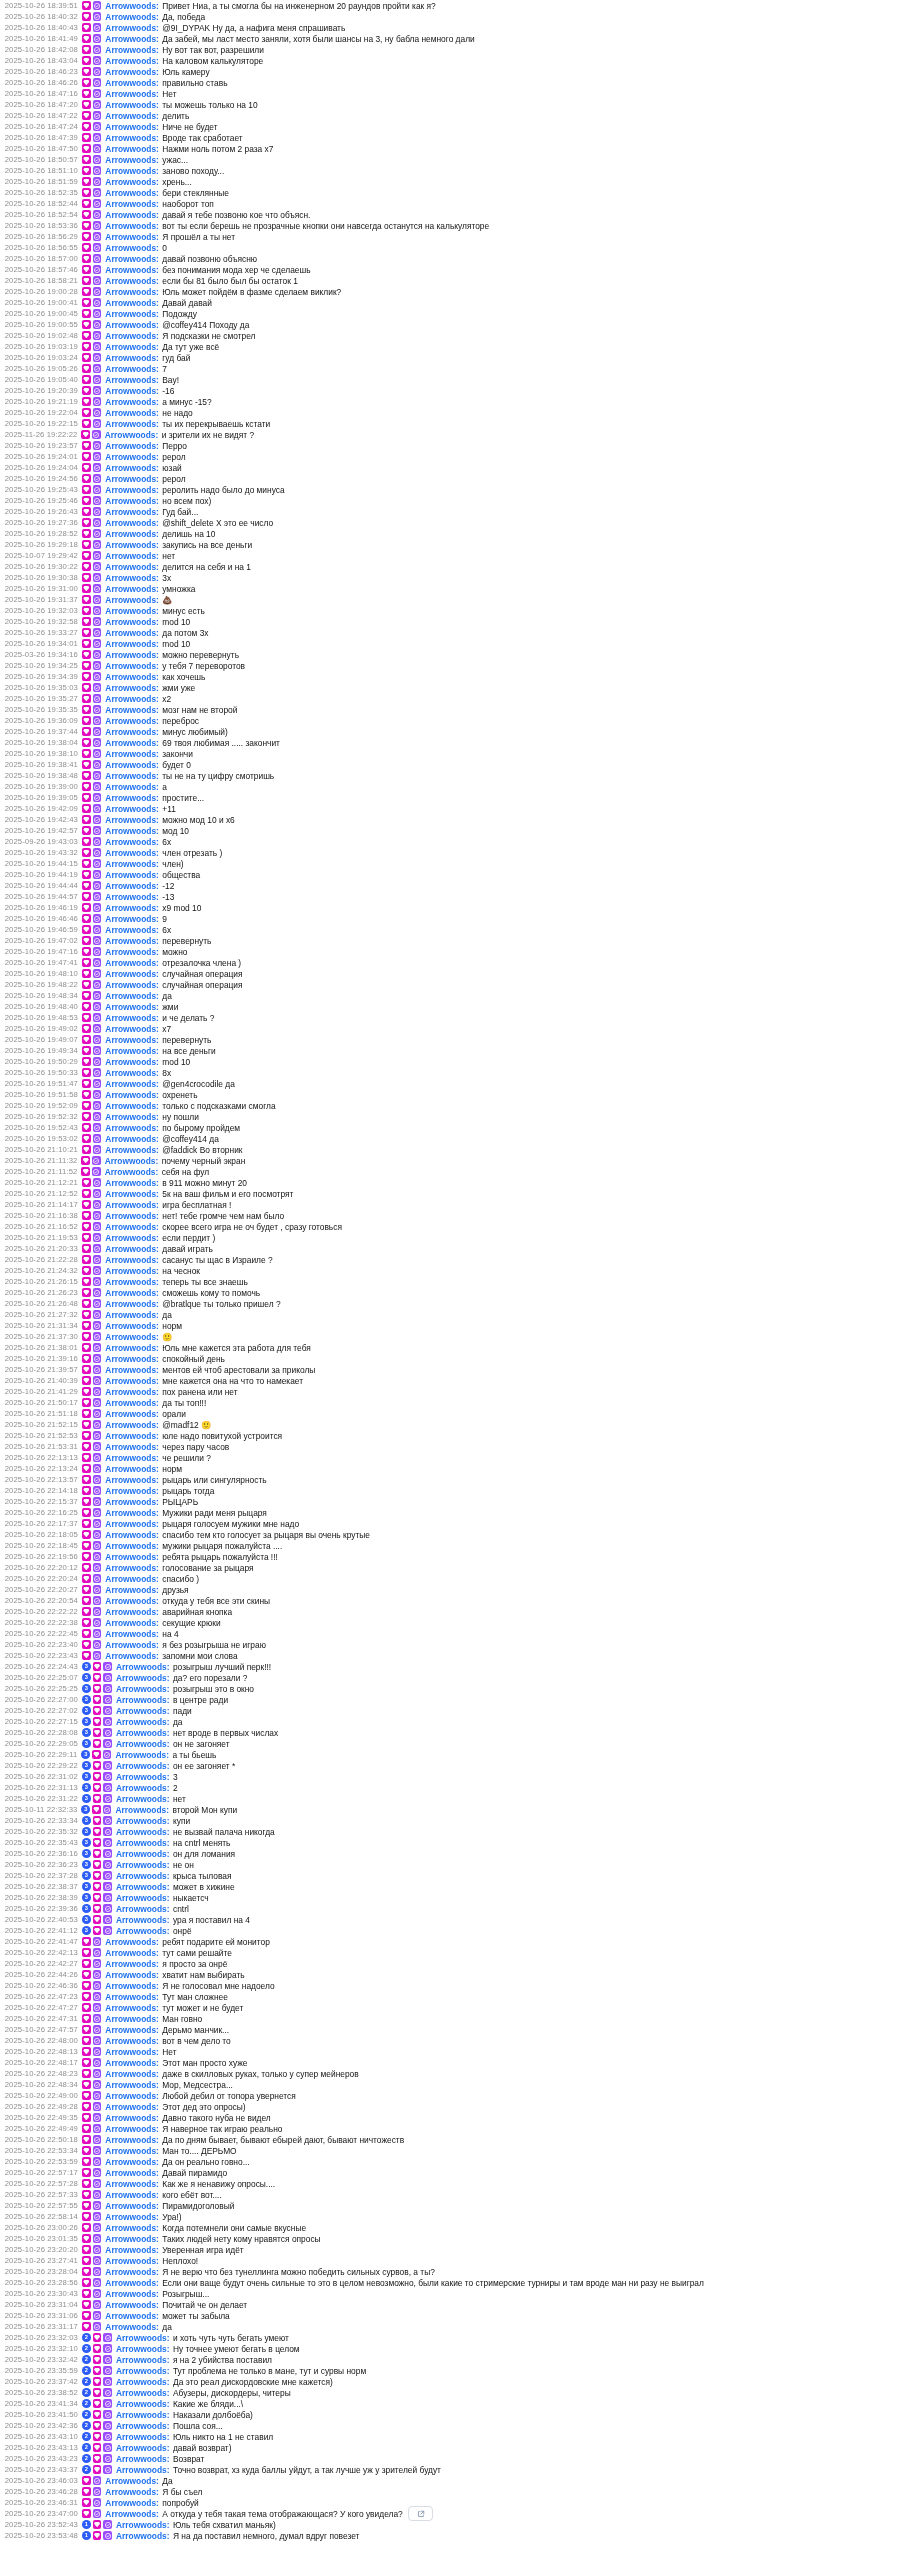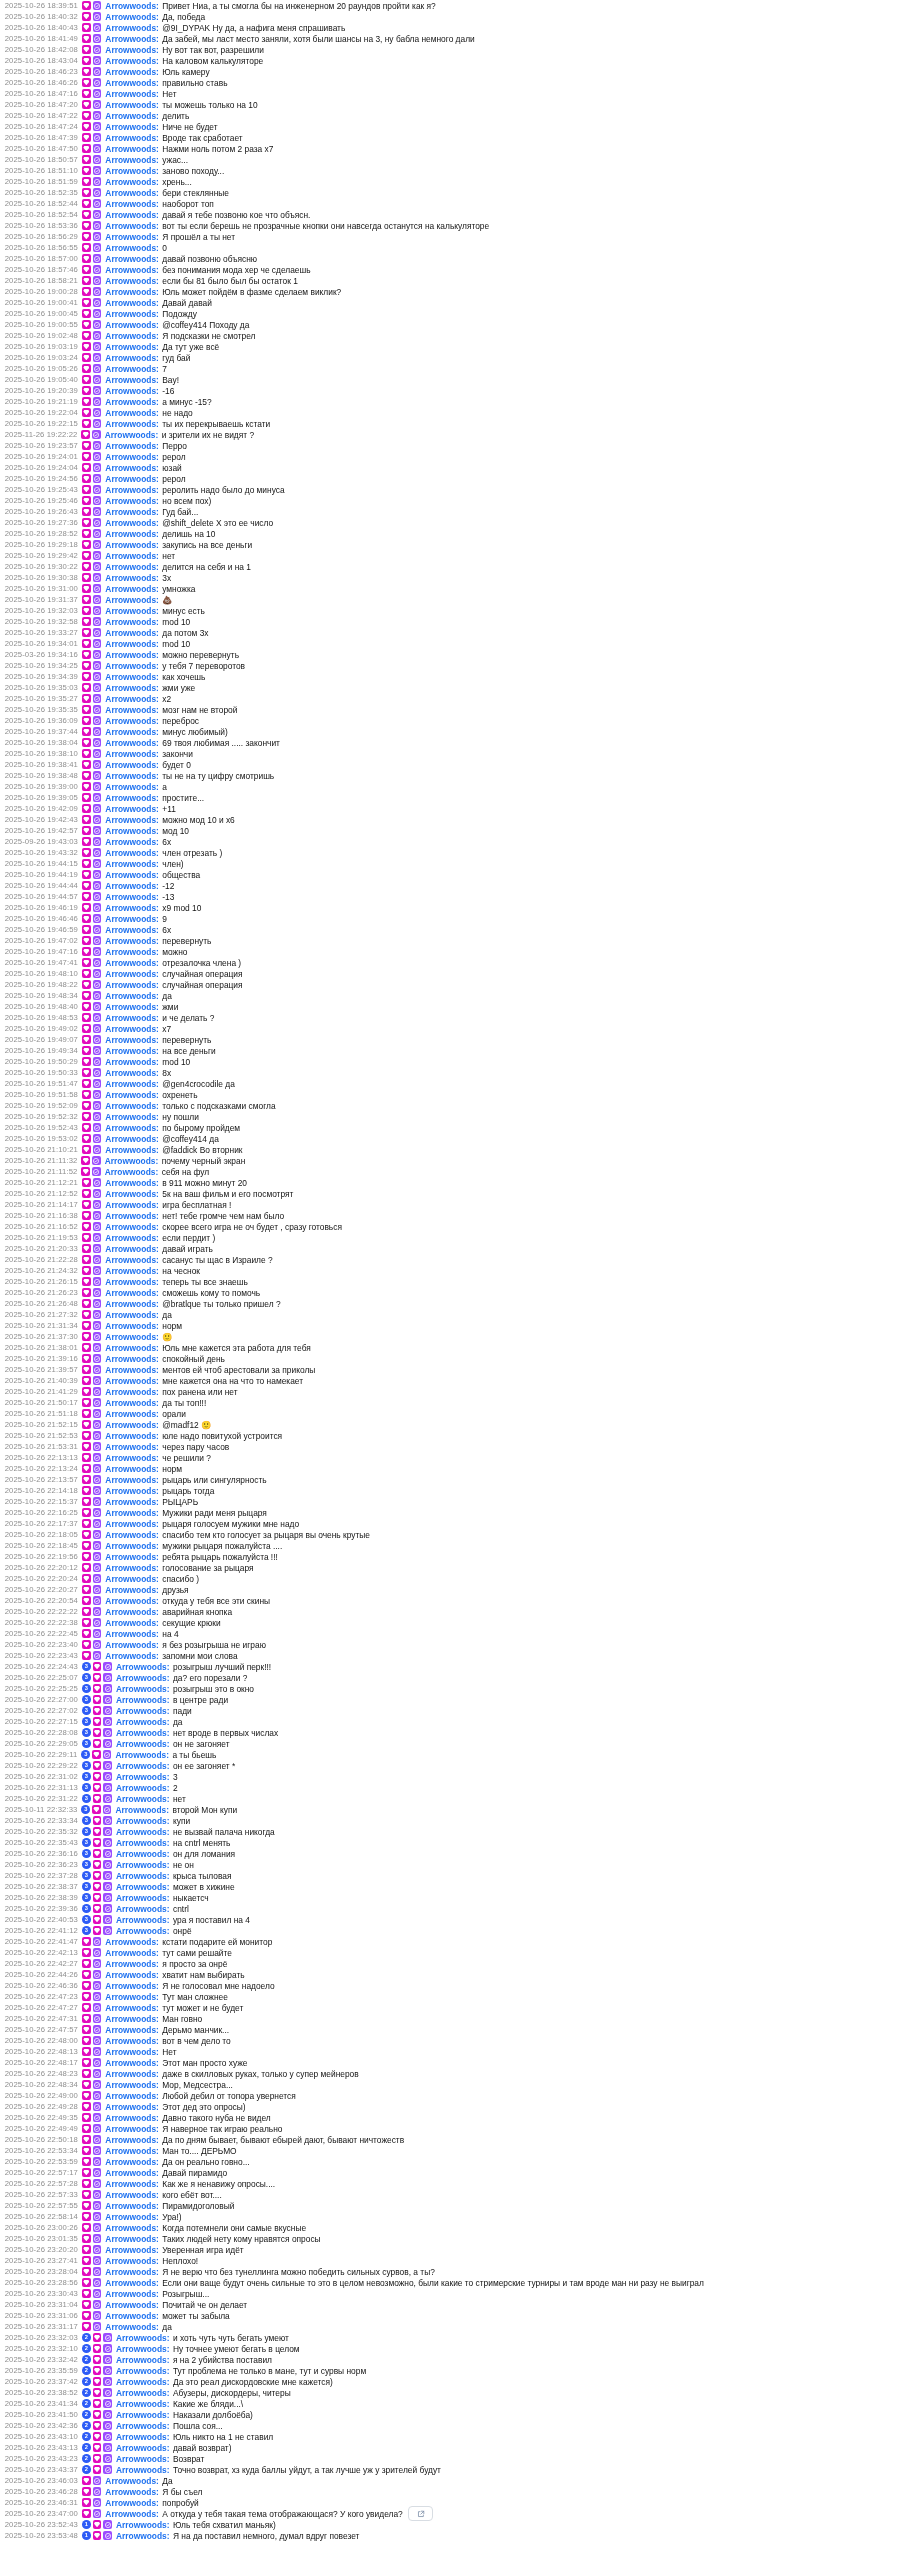--- a/index.html
+++ b/index.html
@@ -865,21 +865,21 @@
         <circle cx="4.5" cy="4.5" r="3.9" fill="none" stroke="#ffffff" stroke-width="1.1"></circle>
         <path d="M2.7 4.6 L4.0 5.9 L6.4 3.2" fill="none" stroke="#ffffff" stroke-width="1.1" stroke-linecap="round" stroke-linejoin="round"></path>
       </svg>
     </span>
     <span class="user">Arrowwoods:</span>
     <span class="msg">закупись на все деньги</span>
 
   </div>
 
   <div class="row">
-    <span class="ts">2025-10-26 19:29:42</span>
+    <span class="ts">2025-10-07 19:29:42</span>
 
     <span class="badge sub">
         <span class="gem"></span>
       </span>
     <span class="badge ver">
       <svg width="6" height="6" viewBox="0 0 9 9">
         <circle cx="4.5" cy="4.5" r="3.9" fill="none" stroke="#ffffff" stroke-width="1.1"></circle>
         <path d="M2.7 4.6 L4.0 5.9 L6.4 3.2" fill="none" stroke="#ffffff" stroke-width="1.1" stroke-linecap="round" stroke-linejoin="round"></path>
       </svg>
     </span>
@@ -3019,21 +3019,21 @@
     <span class="badge sub">
         <span class="gem"></span>
       </span>
     <span class="badge ver">
       <svg width="6" height="6" viewBox="0 0 9 9">
         <circle cx="4.5" cy="4.5" r="3.9" fill="none" stroke="#ffffff" stroke-width="1.1"></circle>
         <path d="M2.7 4.6 L4.0 5.9 L6.4 3.2" fill="none" stroke="#ffffff" stroke-width="1.1" stroke-linecap="round" stroke-linejoin="round"></path>
       </svg>
     </span>
     <span class="user">Arrowwoods:</span>
-    <span class="msg">кстати подарите ей монитор</span>
+    <span class="msg">ребят подарите ей монитор</span>
 
   </div>
 
   <div class="row">
     <span class="ts">2025-10-26 22:42:13</span>
 
     <span class="badge sub">
         <span class="gem"></span>
       </span>
     <span class="badge ver">

